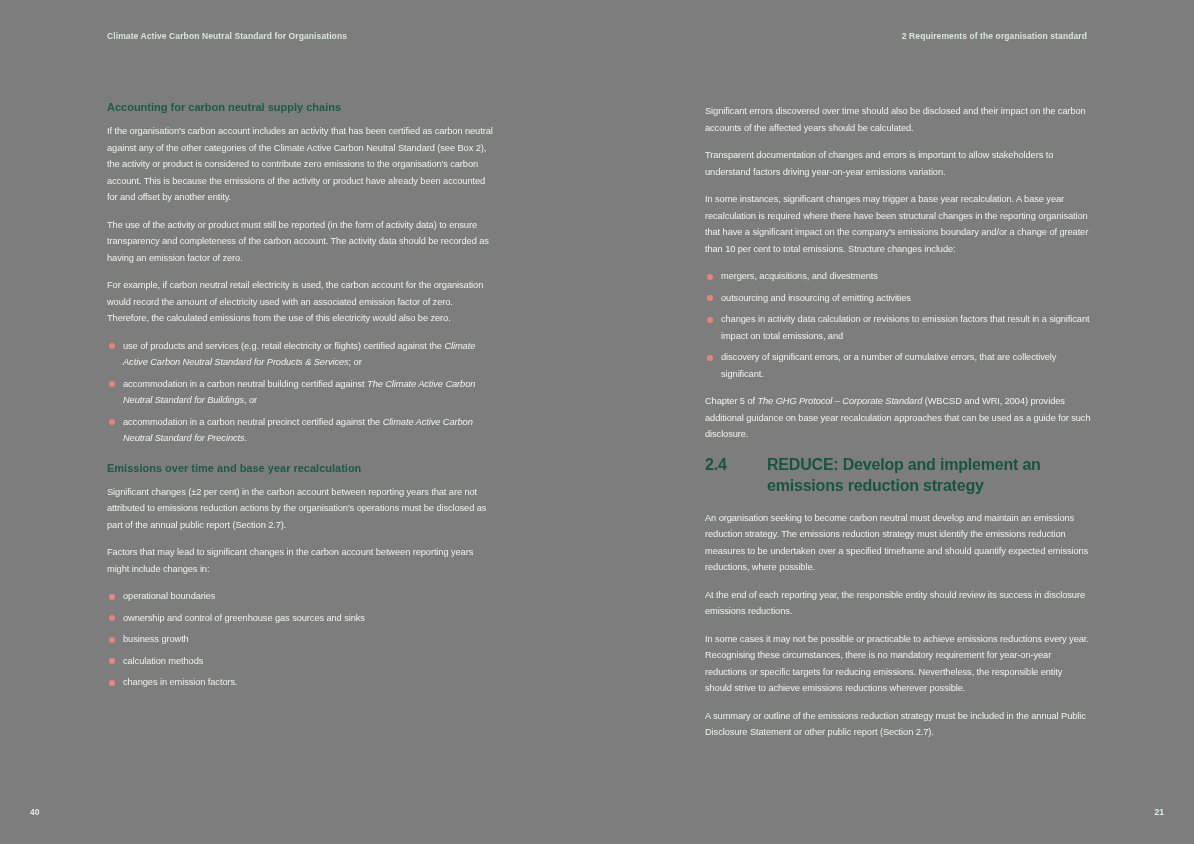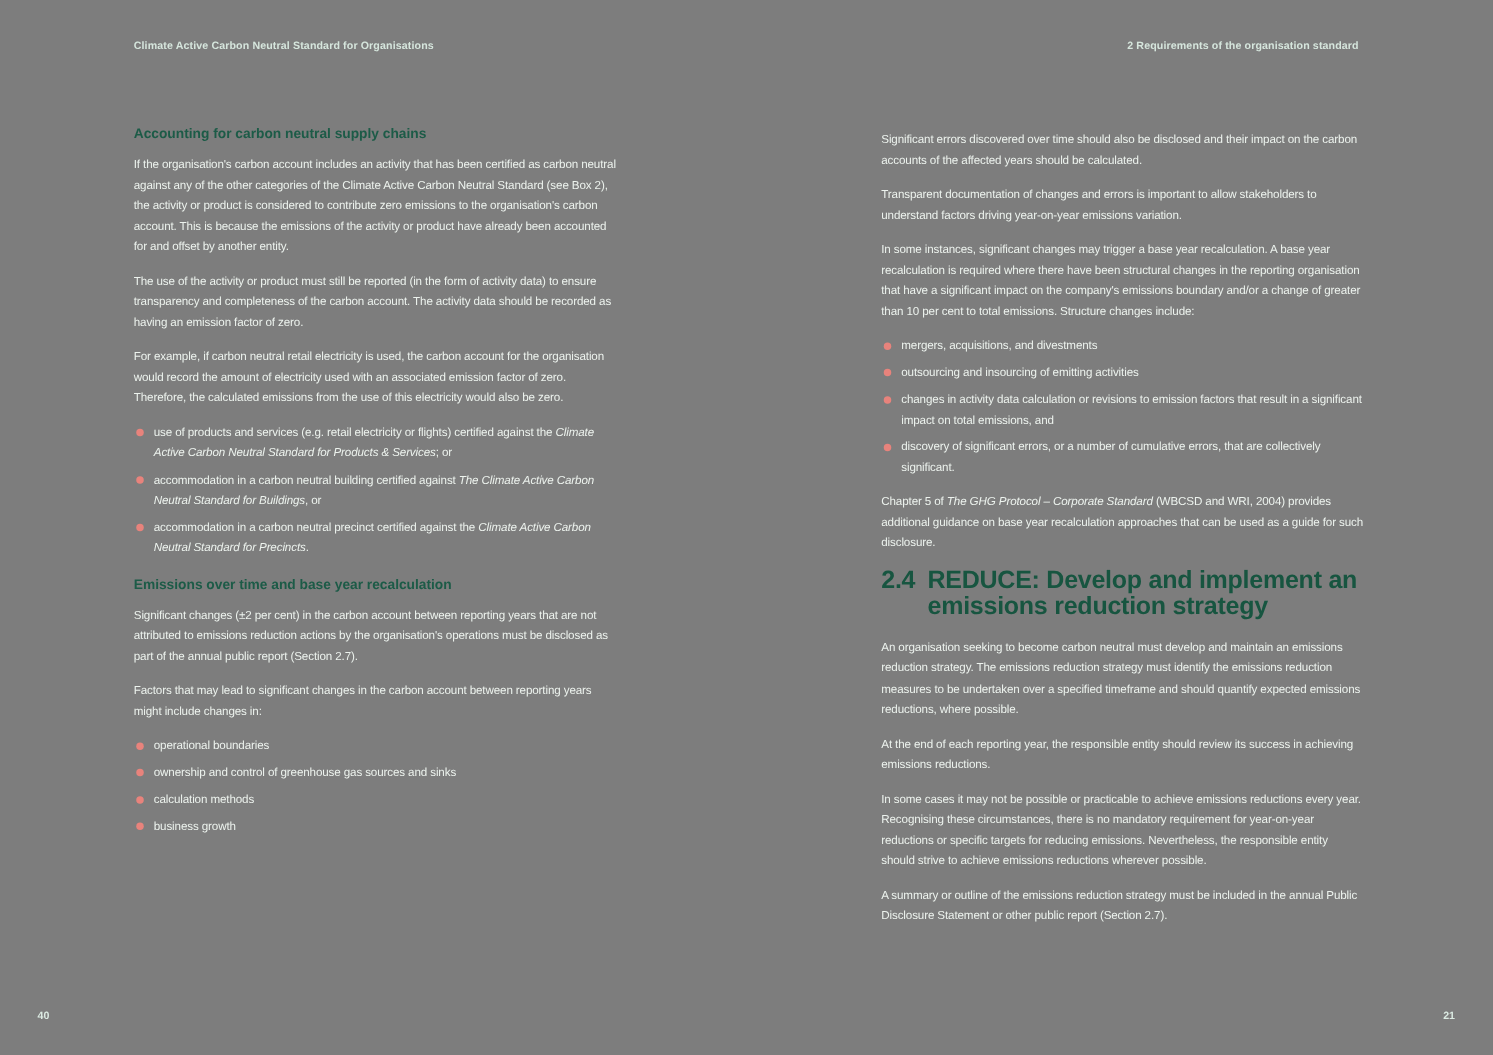--- a/index.html
+++ b/index.html
@@ -43,22 +43,22 @@
   }
   .dot {
     position:absolute; left:2px; top:5.5px;
     width:6px; height:6px; border-radius:50%;
     background:#e8837c;
   }
   em { font-style:italic; }
 
   .section-heading {
     display:flex; margin:8px 0 14px 0;
-    font-size:20px; line-height:21px; font-weight:bold;
-    color:#175540; letter-spacing:-0.2px;
+    font-size:16px; line-height:21px; font-weight:bold;
+    color:#175540; letter-spacing:-0.2px;gap:25px;
   }
   .section-heading .num { width:37px; flex:0 0 37px; }
 
   .page-number {
     position:absolute; bottom:27px;
     font-size:8.5px; font-weight:bold; color:#dcebe3;
   }
   .page-number.lft { left:30px; }
   .page-number.rgt { right:30px; }
 </style>
@@ -88,22 +88,23 @@
       </li>
     </ul>
 
     <h3 class="spaced">Emissions over time and base year recalculation</h3>
     <p>Significant changes (±2 per cent) in the carbon account between reporting years that are not attributed to emissions reduction actions by the organisation's operations must be disclosed as part of the annual public report (Section 2.7).</p>
     <p>Factors that may lead to significant changes in the carbon account between reporting years might include changes in:</p>
 
     <ul>
       <li><span class="dot"></span><span>operational boundaries</span></li>
       <li><span class="dot"></span><span>ownership and control of greenhouse gas sources and sinks</span></li>
+      <li><span class="dot"></span><span>business growth</span></li>
       <li><span class="dot"></span><span>calculation methods</span></li>
-      <li><span class="dot"></span><span>business growth</span></li>
+      <li><span class="dot"></span><span>changes in emission factors.</span></li>
     </ul>
   </div>
 
   <div class="col col-right">
     <p>Significant errors discovered over time should also be disclosed and their impact on the carbon accounts of the affected years should be calculated.</p>
     <p>Transparent documentation of changes and errors is important to allow stakeholders to understand factors driving year-on-year emissions variation.</p>
     <p>In some instances, significant changes may trigger a base year recalculation. A base year recalculation is required where there have been structural changes in the reporting organisation that have a significant impact on the company's emissions boundary and/or a change of greater than 10 per cent to total emissions. Structure changes include:</p>
 
     <ul>
       <li><span class="dot"></span><span>mergers, acquisitions, and divestments</span></li>
@@ -113,21 +114,21 @@
     </ul>
 
     <p><span>Chapter 5 of </span><em>The GHG Protocol – Corporate Standard</em><span> (WBCSD and WRI, 2004) provides additional guidance on base year recalculation approaches that can be used as a guide for such disclosure.</span></p>
 
     <div class="section-heading">
       <span class="num">2.4</span>
       <span class="ttl">REDUCE: Develop and implement an emissions reduction strategy</span>
     </div>
 
     <p>An organisation seeking to become carbon neutral must develop and maintain an emissions reduction strategy. The emissions reduction strategy must identify the emissions reduction measures to be undertaken over a specified timeframe and should quantify expected emissions reductions, where possible.</p>
-    <p>At the end of each reporting year, the responsible entity should review its success in achieving emissions reductions.</p>
+    <p>At the end of each reporting year, the responsible entity should review its success in disclosure emissions reductions.</p>
     <p>In some cases it may not be possible or practicable to achieve emissions reductions every year. Recognising these circumstances, there is no mandatory requirement for year-on-year reductions or specific targets for reducing emissions. Nevertheless, the responsible entity should strive to achieve emissions reductions wherever possible.</p>
     <p>A summary or outline of the emissions reduction strategy must be included in the annual Public Disclosure Statement or other public report (Section 2.7).</p>
   </div>
 
   <div class="page-number lft">40</div>
   <div class="page-number rgt">21</div>
 
 </div>
 
 </body></html>

